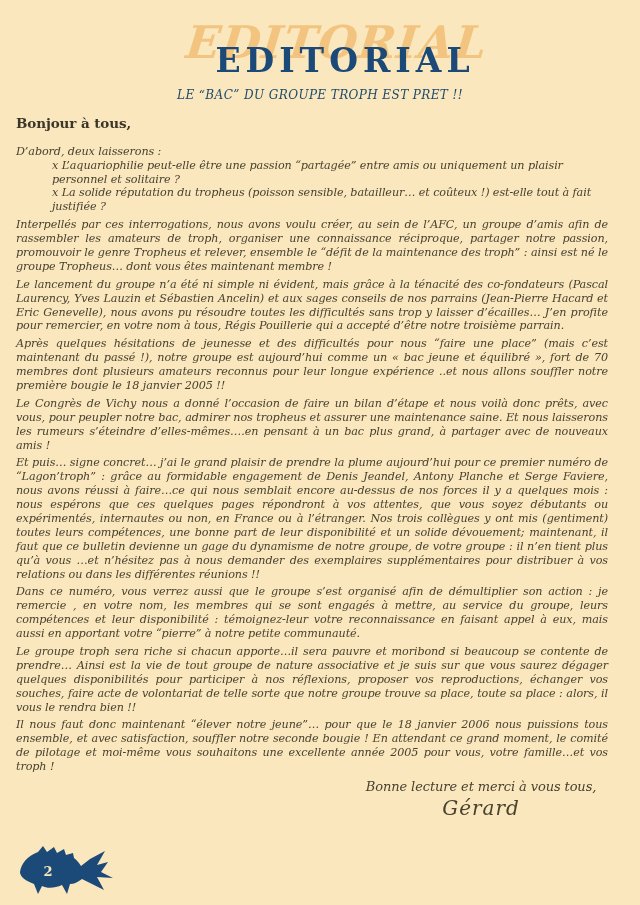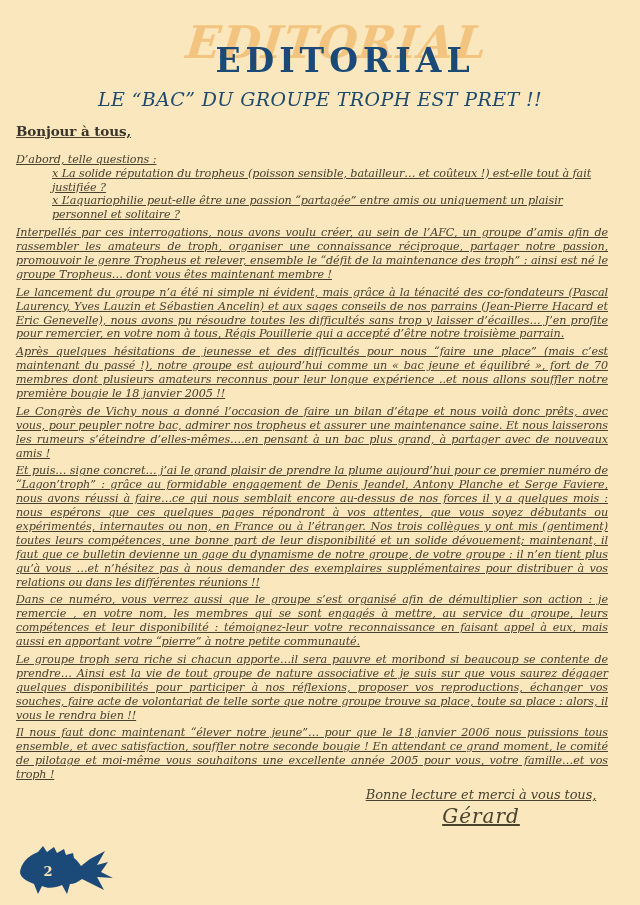--- a/index.html
+++ b/index.html
@@ -36,35 +36,34 @@
     font-family:"DejaVu Serif", serif;
     font-weight:bold;
     font-size:33px; letter-spacing:5px;
     color:#1B4A78;
     white-space:nowrap;
   }
   
   .headline {
     text-align:center;
     font-style:italic;
-    font-size:19px;
+    font-size:12px;
     color:#1D4A6E;
     letter-spacing:0.4px;
     margin:2px 0 0;
     white-space:nowrap;
   }
   
   .content {
     padding:13px 32px 0 16px;
     color:#48422F;
     font-style:italic;
     font-size:11.2px;
     line-height:1.24;
     letter-spacing:-0.1px;
-    text-decoration:underline;
   }
   .greeting {
     font-style:normal; font-weight:bold;
     font-size:13.5px; color:#3B362A;
     margin:0 0 13px 0;
   }
   .lead-in { margin:0; }
   .question { margin:0 0 0 36px; }
   p.para { text-align:justify; margin:4px 0 0 0; }
   
@@ -98,23 +97,23 @@
 <div class="masthead">
   <div class="masthead-shadow">EDITORIAL</div>
   <div class="masthead-main">EDITORIAL</div>
 </div>
 
 <div class="headline">LE “BAC” DU GROUPE TROPH EST PRET !!</div>
 
 <div class="content">
   <p class="greeting">Bonjour à tous,</p>
 
-  <p class="lead-in">D’abord, telle questions :</p>
+  <p class="lead-in">D’abord, deux laisserons :</p>
+  <p class="question">x L’aquariophilie peut-elle être une passion “partagée” entre amis ou uniquement un plaisir personnel et solitaire ?</p>
   <p class="question">x La solide réputation du tropheus (poisson sensible, batailleur… et coûteux !) est-elle tout à fait justifiée ?</p>
-  <p class="question">x L’aquariophilie peut-elle être une passion “partagée” entre amis ou uniquement un plaisir personnel et solitaire ?</p>
 
   <p class="para">Interpellés par ces interrogations, nous avons voulu créer, au sein de l’AFC, un groupe d’amis afin de rassembler les amateurs de troph, organiser une connaissance réciproque, partager notre passion, promouvoir le genre Tropheus et relever, ensemble le “défit de la maintenance des troph” : ainsi est né le groupe Tropheus… dont vous êtes maintenant membre !</p>
   <p class="para">Le lancement du groupe n’a été ni simple ni évident, mais grâce à la ténacité des co-fondateurs (Pascal Laurency, Yves Lauzin et Sébastien Ancelin) et aux sages conseils de nos parrains (Jean-Pierre Hacard et Eric Genevelle), nous avons pu résoudre toutes les difficultés sans trop y laisser d’écailles… J’en profite pour remercier, en votre nom à tous, Régis Pouillerie qui a accepté d’être notre troisième parrain.</p>
   <p class="para">Après quelques hésitations de jeunesse et des difficultés pour nous “faire une place” (mais c’est maintenant du passé !), notre groupe est aujourd’hui comme un « bac jeune et équilibré », fort de 70 membres dont plusieurs amateurs reconnus pour leur longue expérience ..et nous allons souffler notre première bougie le 18 janvier 2005 !!</p>
   <p class="para">Le Congrès de Vichy nous a donné l’occasion de faire un bilan d’étape et nous voilà donc prêts, avec vous, pour peupler notre bac, admirer nos tropheus et assurer une maintenance saine. Et nous laisserons les rumeurs s’éteindre d’elles-mêmes….en pensant à un bac plus grand, à partager avec de nouveaux amis !</p>
   <p class="para">Et puis… signe concret… j’ai le grand plaisir de prendre la plume aujourd’hui pour ce premier numéro de “Lagon’troph” : grâce au formidable engagement de Denis Jeandel, Antony Planche et Serge Faviere, nous avons réussi à faire…ce qui nous semblait encore au-dessus de nos forces il y a quelques mois : nous espérons que ces quelques pages répondront à vos attentes, que vous soyez débutants ou expérimentés, internautes ou non, en France ou à l’étranger. Nos trois collègues y ont mis (gentiment) toutes leurs compétences, une bonne part de leur disponibilité et un solide dévouement; maintenant, il faut que ce bulletin devienne un gage du dynamisme de notre groupe, de votre groupe : il n’en tient plus qu’à vous …et n’hésitez pas à nous demander des exemplaires supplémentaires pour distribuer à vos relations ou dans les différentes réunions !!</p>
   <p class="para">Dans ce numéro, vous verrez aussi que le groupe s’est organisé afin de démultiplier son action : je remercie , en votre nom, les membres qui se sont engagés à mettre, au service du groupe, leurs compétences et leur disponibilité : témoignez-leur votre reconnaissance en faisant appel à eux, mais aussi en apportant votre “pierre” à notre petite communauté.</p>
   <p class="para">Le groupe troph sera riche si chacun apporte…il sera pauvre et moribond si beaucoup se contente de prendre… Ainsi est la vie de tout groupe de nature associative et je suis sur que vous saurez dégager quelques disponibilités pour participer à nos réflexions, proposer vos reproductions, échanger vos souches, faire acte de volontariat de telle sorte que notre groupe trouve sa place, toute sa place : alors, il vous le rendra bien !!</p>
   <p class="para">Il nous faut donc maintenant “élever notre jeune”… pour que le 18 janvier 2006 nous puissions tous ensemble, et avec satisfaction, souffler notre seconde bougie ! En attendant ce grand moment, le comité de pilotage et moi-même vous souhaitons une excellente année 2005 pour vous, votre famille…et vos troph !</p>
 

